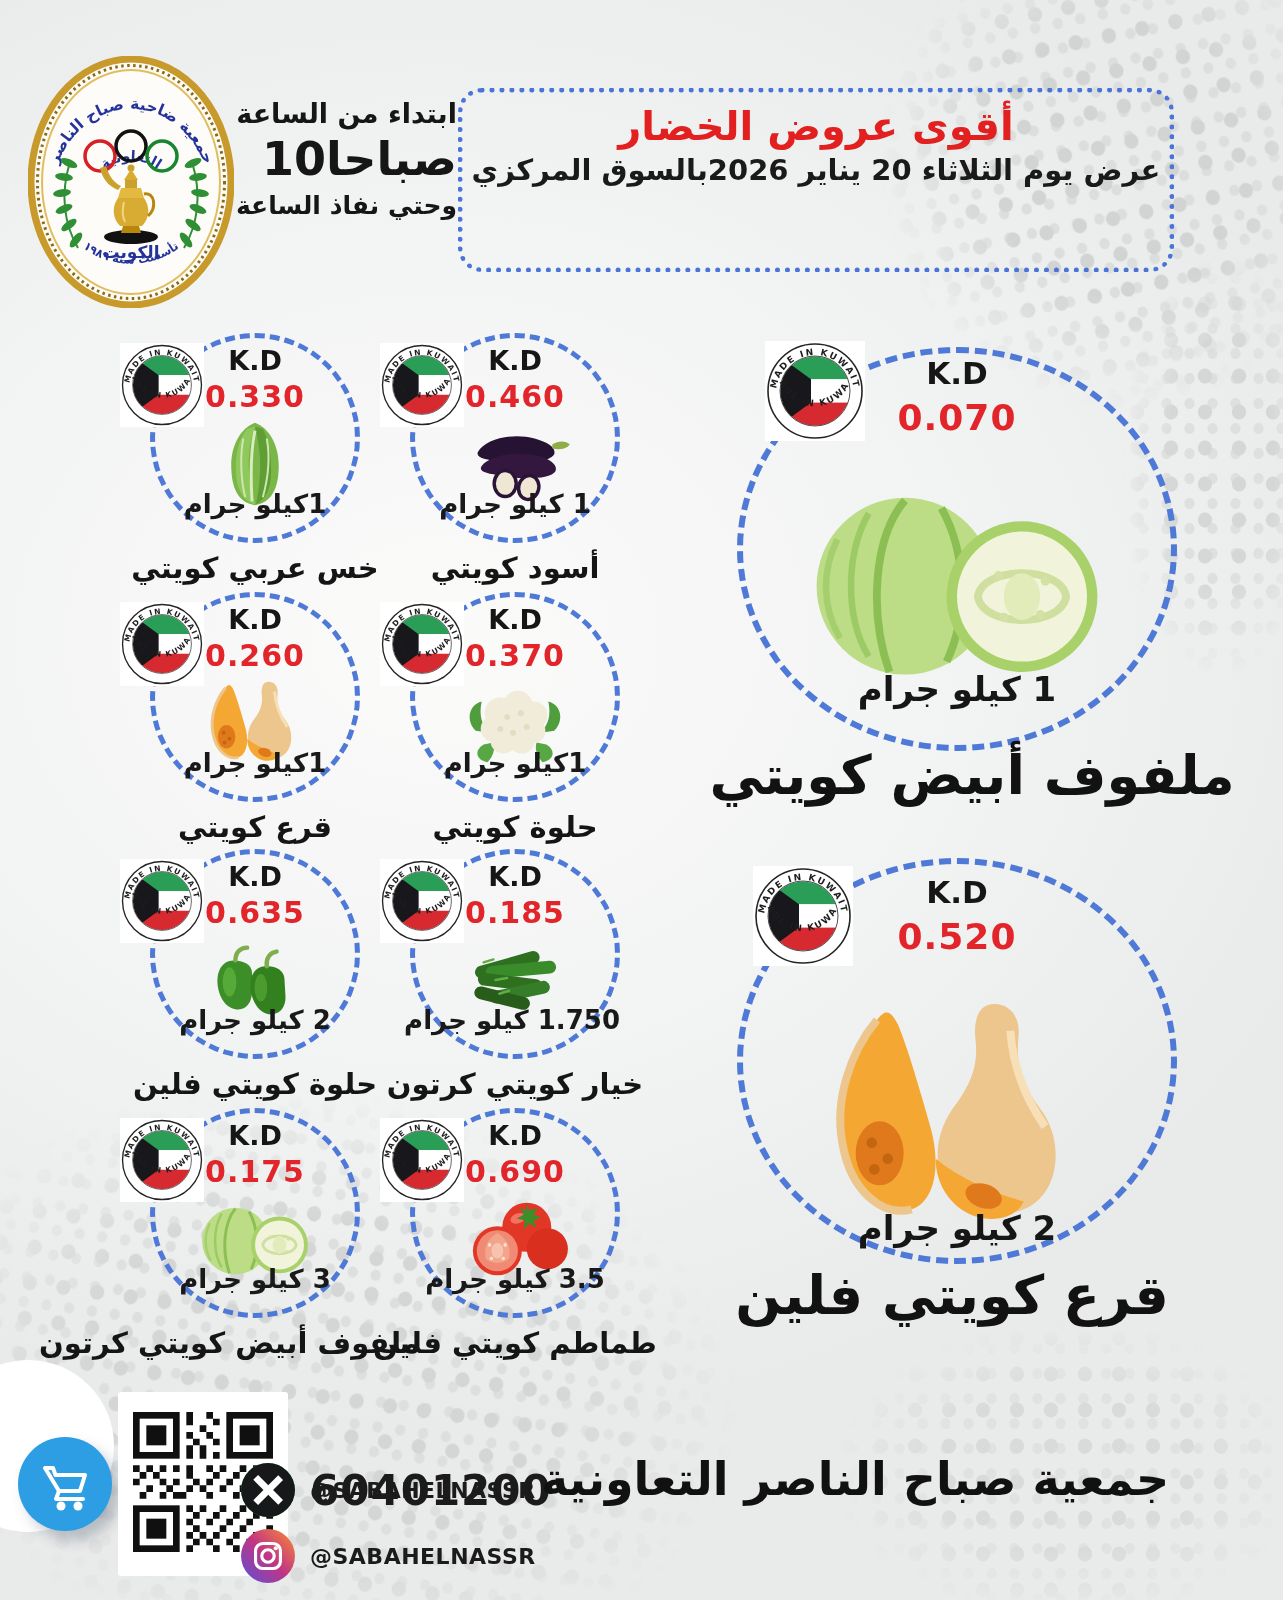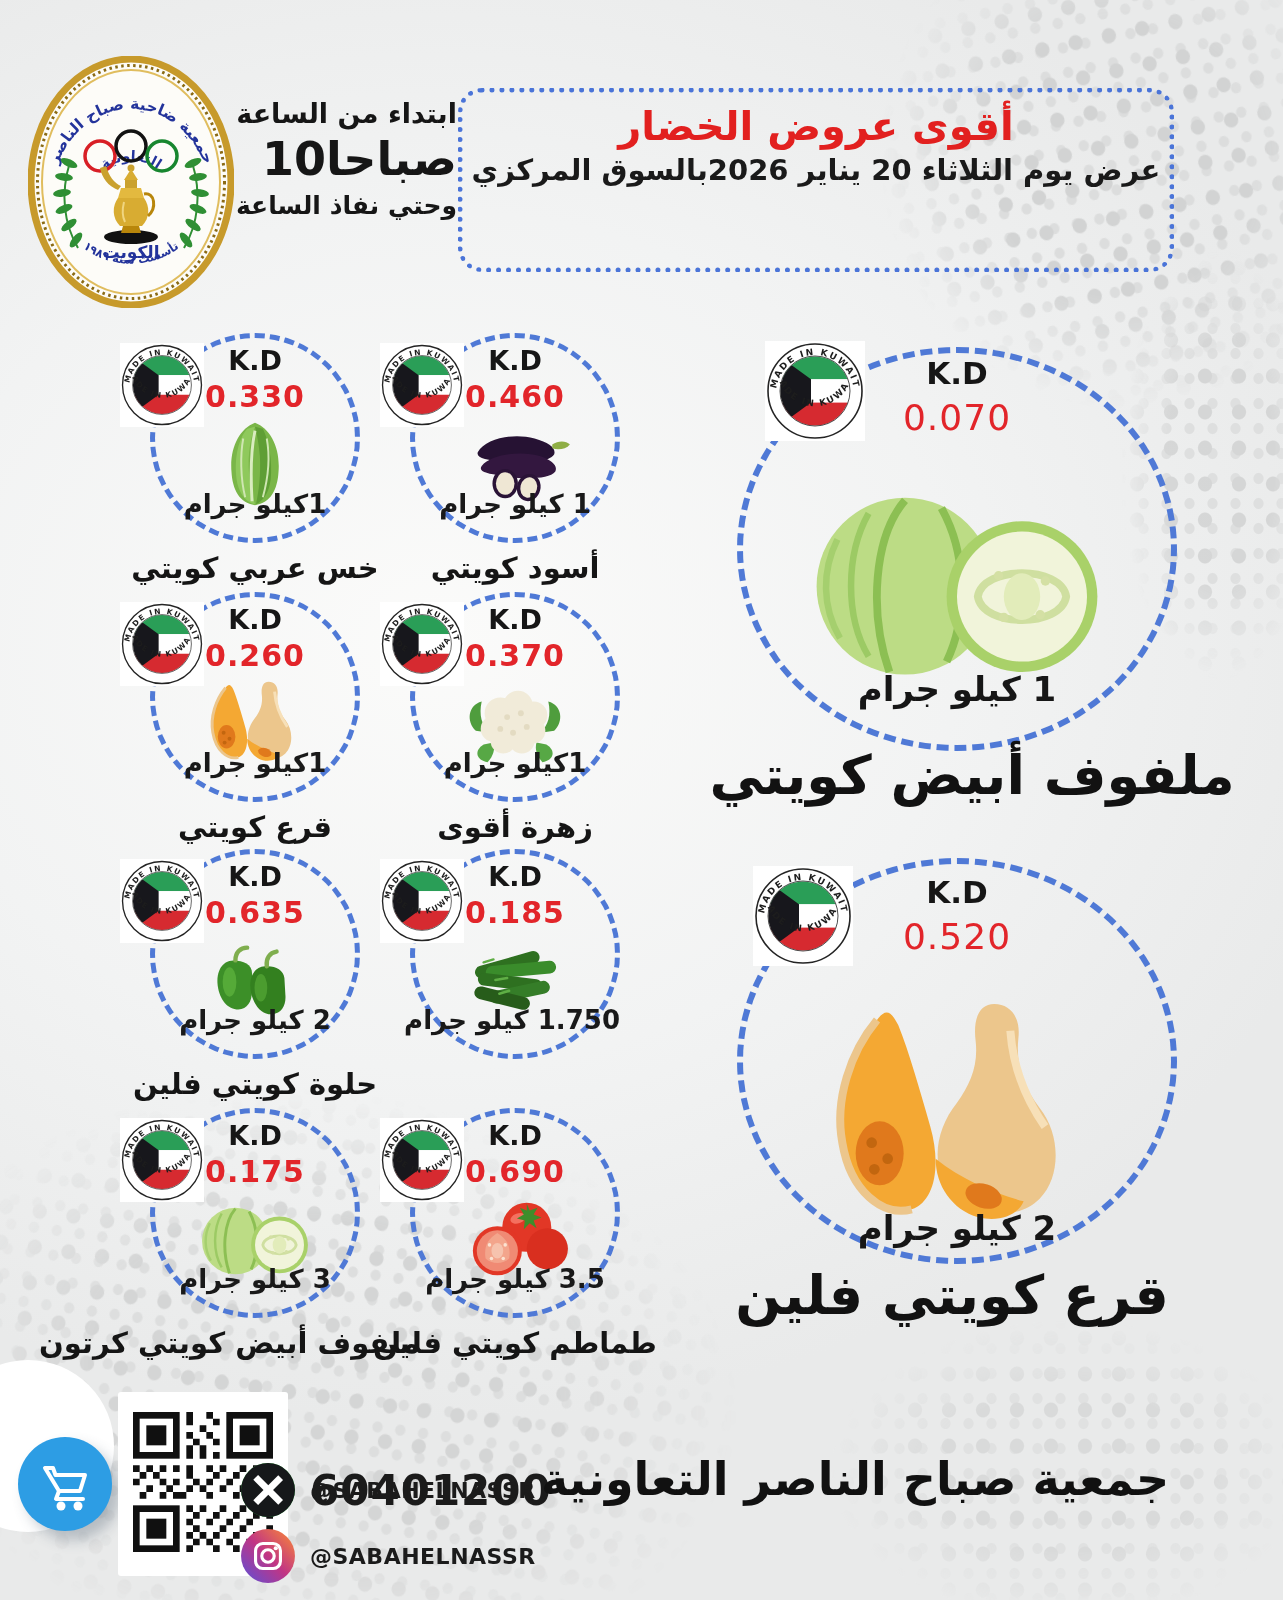--- a/index.html
+++ b/index.html
@@ -39,21 +39,21 @@
 
   .feat{position:absolute;width:440px;}
   .fA{left:737px;top:347px;height:404px;}
   .fB{left:737px;top:858px;height:406px;}
   .fcircle{position:absolute;inset:0;border:6px dashed #4f79d6;border-radius:50%;}
   .fbadge{position:absolute;width:100px;height:100px;background:#fff;}
   .fA .fbadge{left:28px;top:-6px;}
   .fB .fbadge{left:16px;top:8px;}
   .fkd{position:absolute;width:100%;text-align:center;font-size:31px;font-weight:bold;color:#161616;}
   .fA .fkd{top:8px;} .fB .fkd{top:16px;}
-  .fprice{position:absolute;width:100%;text-align:center;font-size:36px;font-weight:normal;color:#e2252a;letter-spacing:1px;}
+  .fprice{position:absolute;width:100%;text-align:center;font-size:36px;font-weight:bold;color:#e2252a;letter-spacing:1px;}
   .fA .fprice{top:50px;} .fB .fprice{top:58px;}
   .fimg{position:absolute;left:50%;transform:translateX(-50%);}
   .fA .fimg{top:104px;width:336px;height:260px;}
   .fB .fimg{top:116px;width:320px;height:284px;}
   .fweight{position:absolute;width:100%;text-align:center;font-size:34px;font-weight:bold;color:#161616;direction:rtl;}
   .fA .fweight{top:322px;} .fB .fweight{top:350px;}
   .flabel{position:absolute;text-align:center;font-size:54px;font-weight:bold;color:#121212;direction:rtl;white-space:nowrap;width:600px;}
   .flabelA{left:672px;top:744px;}
   .flabelB{left:652px;top:1264px;}
 
@@ -389,21 +389,21 @@
         <svg class="badge-svg" viewBox="0 0 100 100">
           <use href="#badge-g"></use>
         </svg>
       </div>
     <div class="kd">K.D</div>
     <div class="price">0.370</div>
     <svg class="pimg" viewBox="0 0 120 100">
         <use href="#img-cauliflower"></use>
       </svg>
     <div class="pweight">1كيلو جرام</div>
-    <div class="pname">زهرة أقوى</div>
+    <div class="pname">حلوة كويتي</div>
   </div>
 
   <div class="prod" style="left:150px;top:849px">
     <div class="pcircle"></div>
     <div class="badgebox">
         <svg class="badge-svg" viewBox="0 0 100 100">
           <use href="#badge-g"></use>
         </svg>
       </div>
     <div class="kd">K.D</div>
@@ -421,20 +421,21 @@
         <svg class="badge-svg" viewBox="0 0 100 100">
           <use href="#badge-g"></use>
         </svg>
       </div>
     <div class="kd">K.D</div>
     <div class="price">0.185</div>
     <svg class="pimg" viewBox="0 0 120 100">
         <use href="#img-cucumber"></use>
       </svg>
     <div class="pweight">1.750 كيلو جرام</div>
+    <div class="pname">خيار كويتي كرتون</div>
   </div>
 
   <div class="prod" style="left:150px;top:1108px">
     <div class="pcircle"></div>
     <div class="badgebox">
         <svg class="badge-svg" viewBox="0 0 100 100">
           <use href="#badge-g"></use>
         </svg>
       </div>
     <div class="kd">K.D</div>

